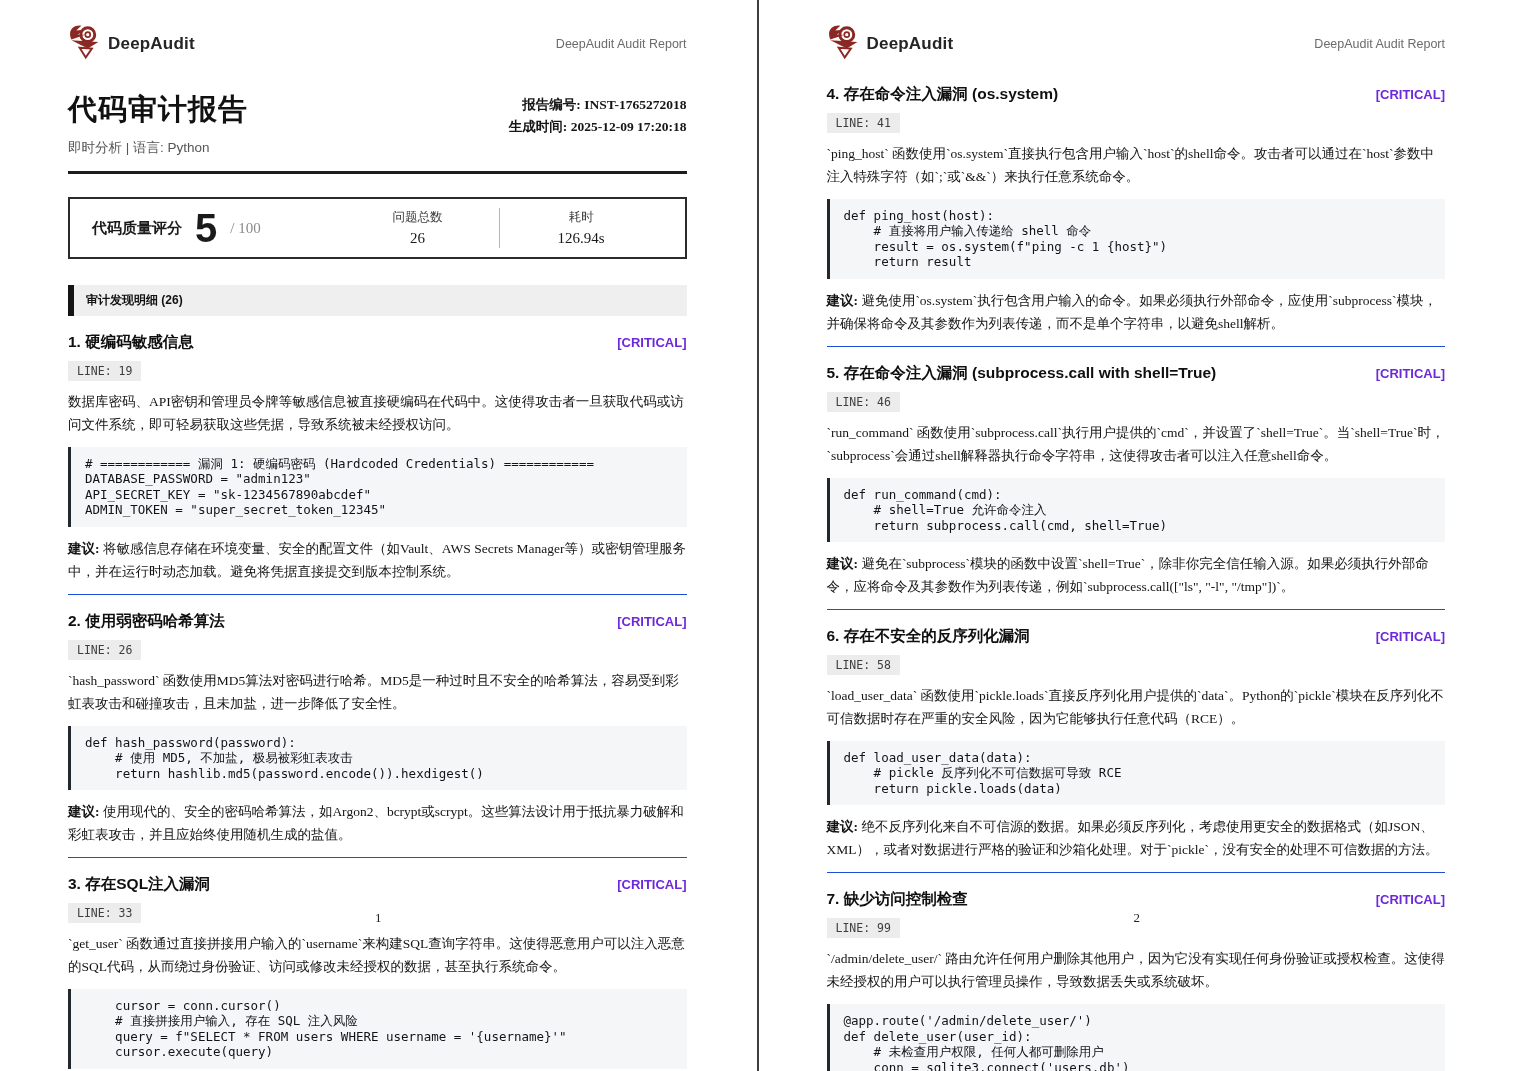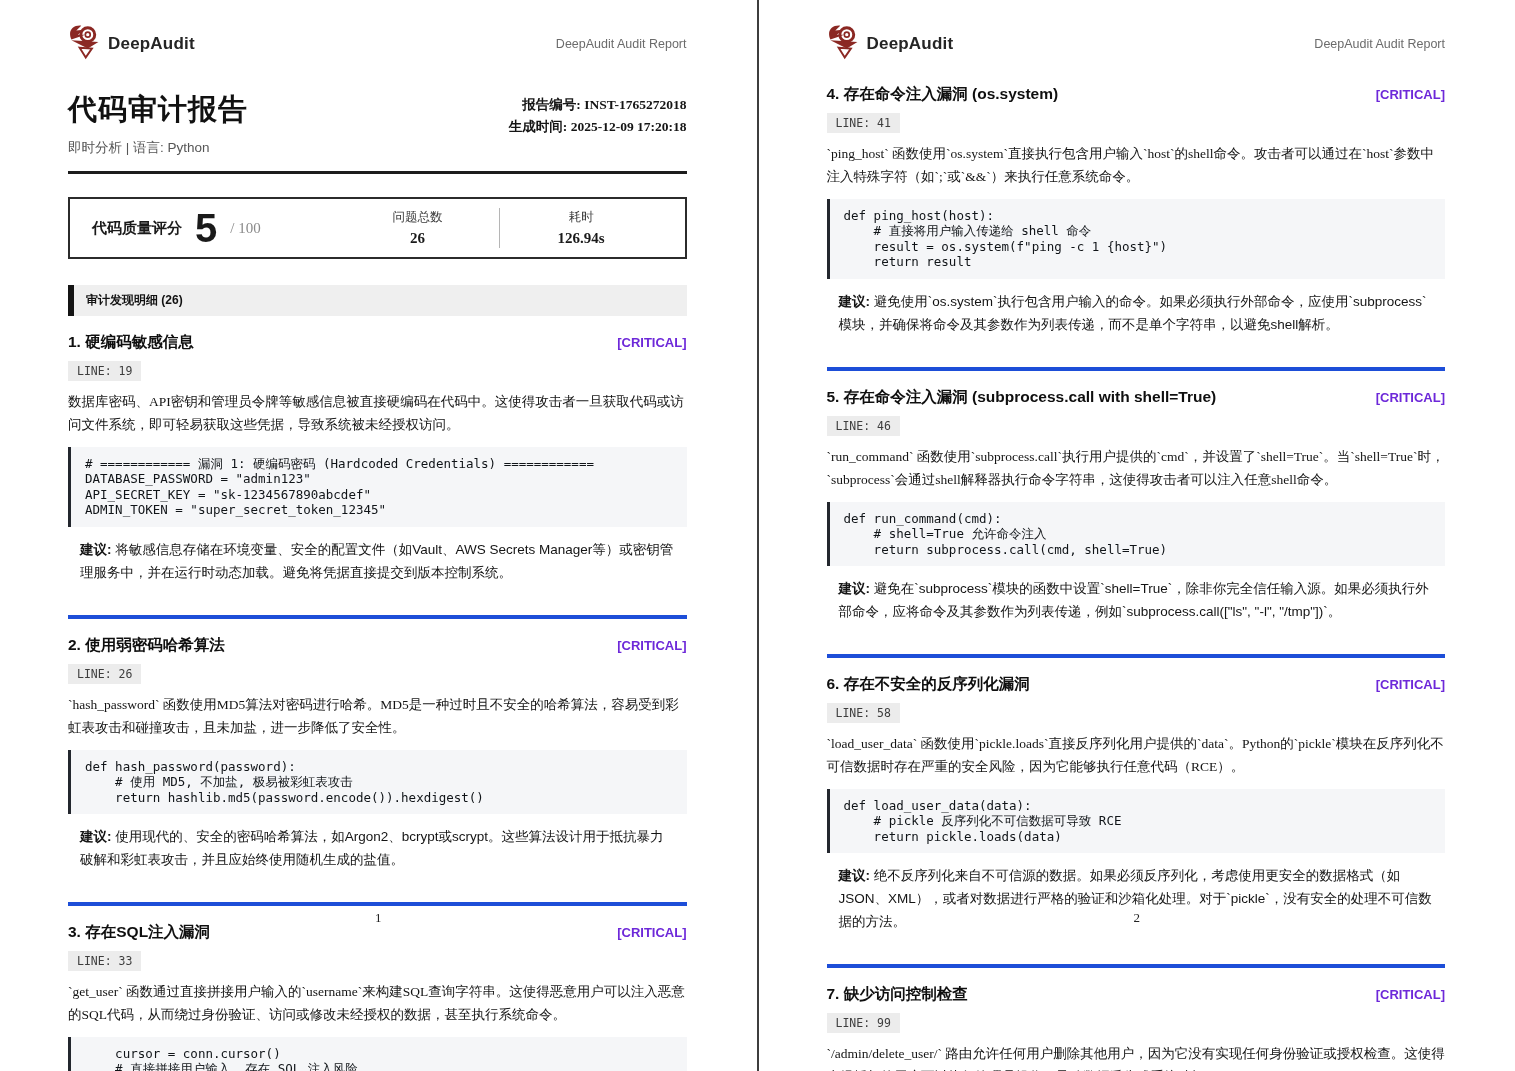--- a/index.html
+++ b/index.html
@@ -26,35 +26,35 @@
   .title-rule { height:3px; background:#1c1c1c; margin-top:14px; }
 
   
   .score-box { border:2px solid #2b2b2b; margin-top:23px; height:62px; display:flex; align-items:center; padding:8px 22px; }
   .score-left { display:flex; align-items:center; gap:13px; flex:1.5; }
   .score-label { font-family:"Liberation Serif","DejaVu Serif",serif; font-weight:bold; font-size:15px; }
   .score-value { font-size:40px; font-weight:bold; line-height:1; }
   .score-max { font-family:"Liberation Serif","DejaVu Serif",serif; font-size:15px; color:#8a8a8a; }
   .stat { flex:1; text-align:center; font-family:"Liberation Serif","DejaVu Serif",serif; }
   .stat-label { font-size:12.5px; color:#3a3a3a; }
-  .stat-value { font-size:15px; font-weight:bold; margin-top:4px; }
+  .stat-value { font-size:15px; font-weight:normal; margin-top:4px; }
   .stat-divider { width:1px; height:40px; background:#b5b5b5; }
 
   
   .section-bar { margin-top:26px; background:#efefef; border-left:6px solid #141414; padding:7px 12px; font-size:12px; font-weight:bold; color:#111; }
 
   
-  .finding { padding:16px 0 18px; border-bottom:4px solid #1d4ed8; }
+  .finding { padding:16px 0 10px; border-bottom:1px solid #1d4ed8; }
   .finding-head { display:flex; justify-content:space-between; align-items:baseline; margin-bottom:8px; }
   .finding-title { margin:0; font-size:15.5px; font-weight:bold; color:#0f0f0f; }
   .severity { font-size:13px; font-weight:bold; color:#6d28d9; white-space:nowrap; }
   .line-badge { display:inline-block; background:#ececec; color:#3d3d3d; font-family:"DejaVu Sans Mono","Liberation Mono",monospace; font-size:11.5px; padding:3px 9px; margin-bottom:10px; }
   .finding-desc { margin:0 0 10px; font-family:"Liberation Serif","DejaVu Serif",serif; font-size:13.5px; line-height:1.7; color:#141414; }
   .code-block { margin:0 0 11px; background:#f5f6f8; border-left:3px solid #23272e; padding:9px 14px; font-family:"DejaVu Sans Mono","Liberation Mono",monospace; font-size:12.5px; line-height:1.24; color:#101418; white-space:pre; overflow:hidden; }
-  .finding-rec { margin:12px; font-family:Liberation Sans, sans-serif; font-size:13.5px; line-height:1.7; color:#141414; }
+  .finding-rec { margin:0; font-family:Liberation Serif, serif; font-size:13.5px; line-height:1.7; color:#141414; }
   .rec-label { font-weight:bold; }
 
   .page-footer { position:absolute; bottom:30px; left:0; right:0; text-align:center; font-family:"Liberation Serif","DejaVu Serif",serif; font-size:13px; color:#222; }
 </style>
 </head>
 <body>
 
 <div class="doc">
 
   <div class="page">

